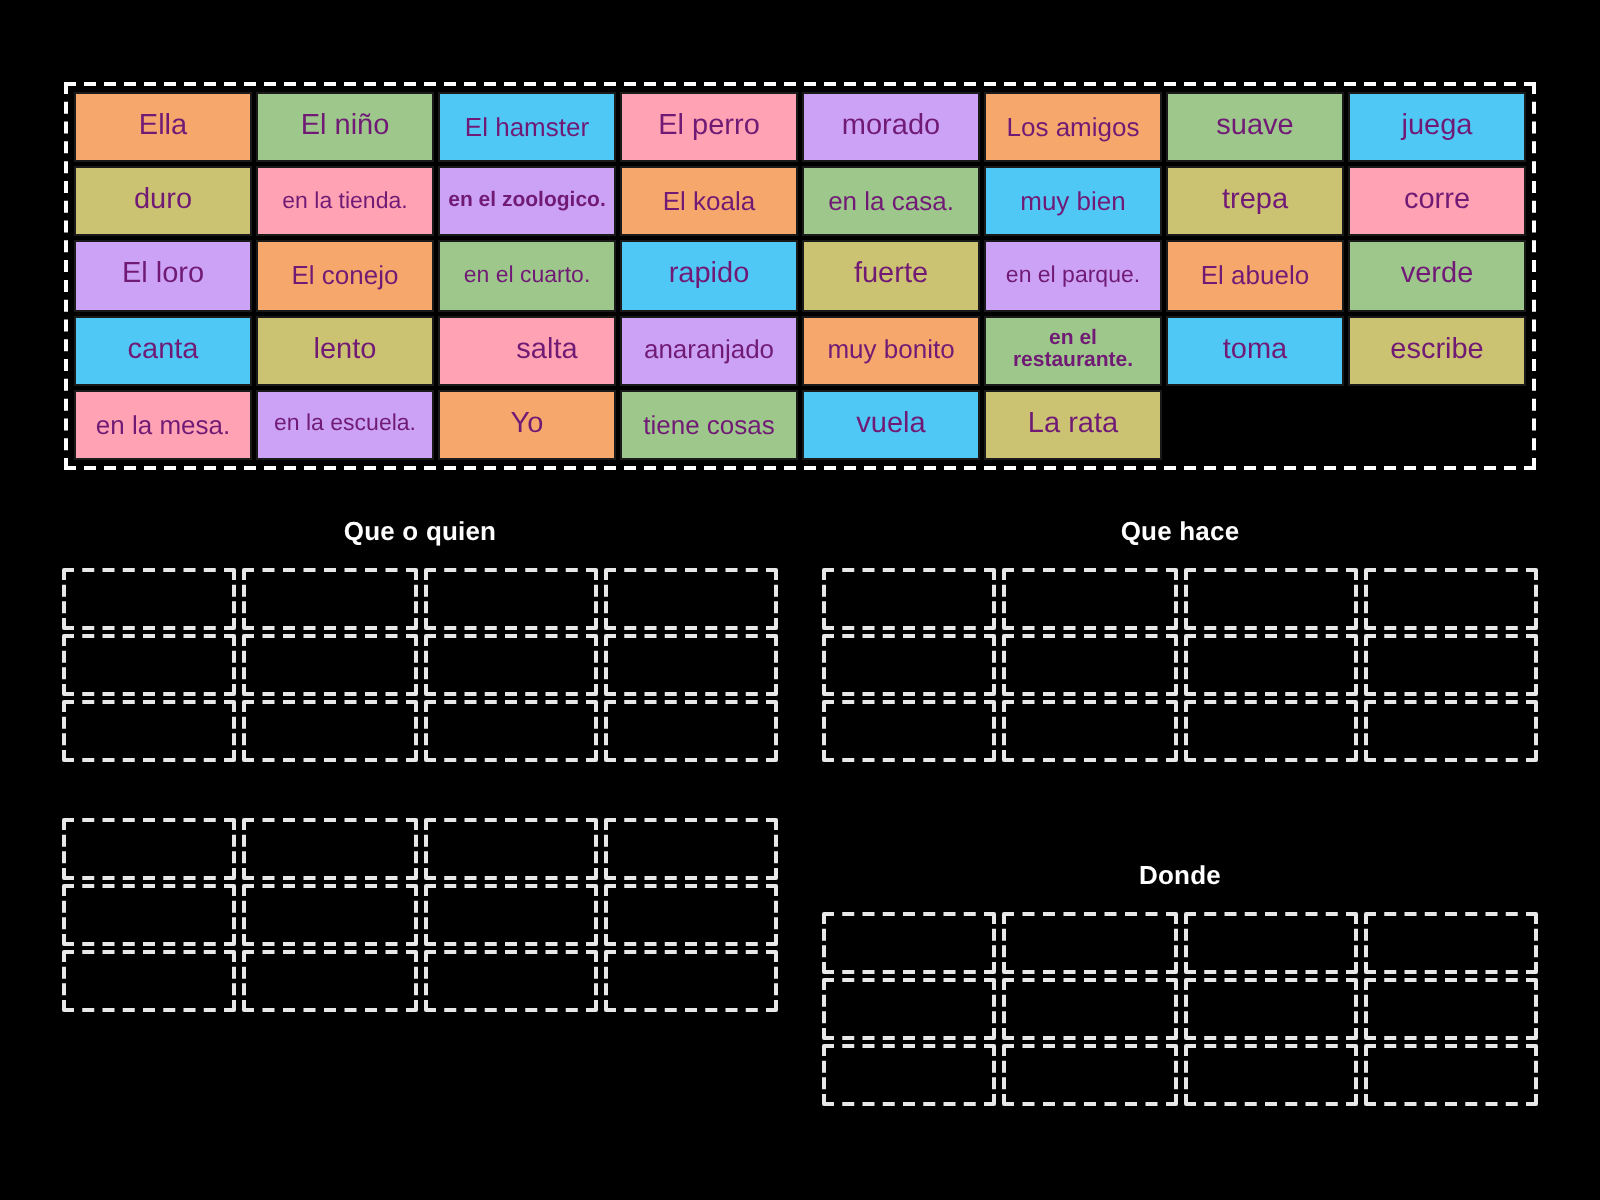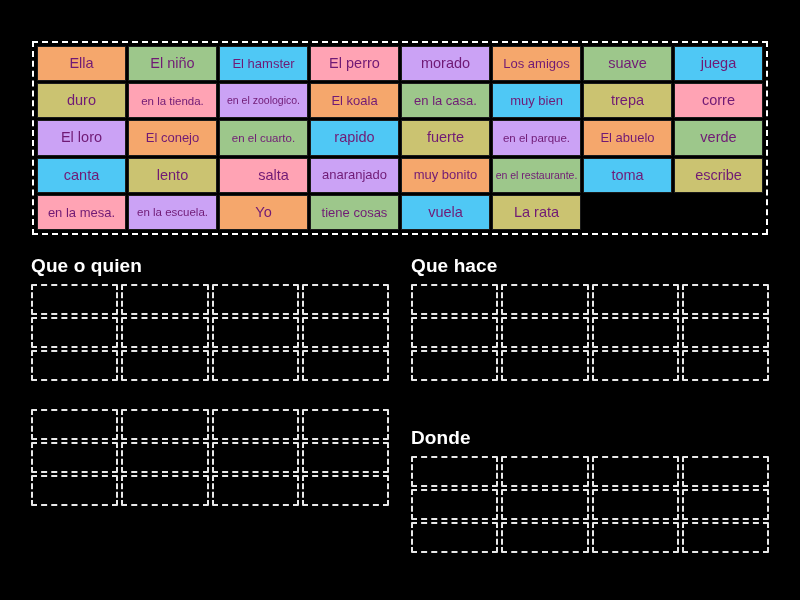--- a/index.html
+++ b/index.html
@@ -49,34 +49,35 @@
     line-height: 1.05;
     padding: 0 2px;
     overflow: hidden;
     font-family: "Liberation Sans", sans-serif;
     cursor: grab;
     user-select: none;
   }
   .tile.s-lg  { font-size: 14.5px; }
   .tile.s-md  { font-size: 13px; }
   .tile.s-sm  { font-size: 11.5px; }
-  .tile.s-xs  { font-size: 10.5px; }
+  .tile.s-xs  { font-size: 10.5px; font-weight: bold; }
 
   
   .quadrant {
     position: absolute;
     width: 358px;
   }
   #quadrant-0 { left: 31px;  top: 252px; }
   #quadrant-1 { left: 411px; top: 252px; }
   #quadrant-2 { left: 31px;  top: 405px; }
   #quadrant-3 { left: 411px; top: 424px; }
 
   .quadrant-title {
-    font-size: 19px;
+    text-align: center;
+    font-size: 13px;
     font-weight: bold;
     color: #ffffff;
     height: 28px;
     line-height: 28px;
     letter-spacing: 0.1px;
     font-family: "Liberation Sans", sans-serif;
     user-select: none;
   }
   .dropzone-grid {
     margin-top: 4px;

